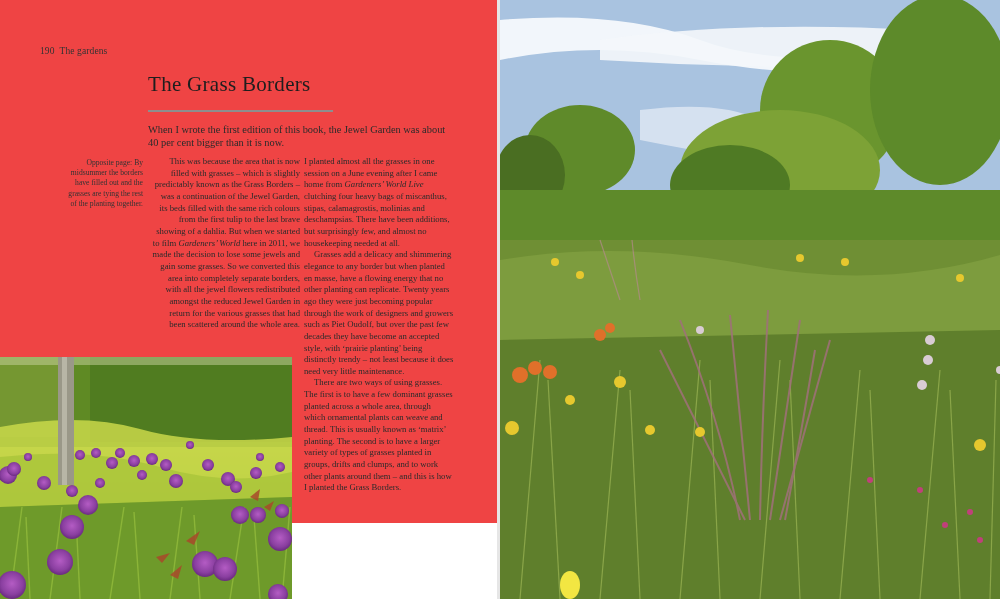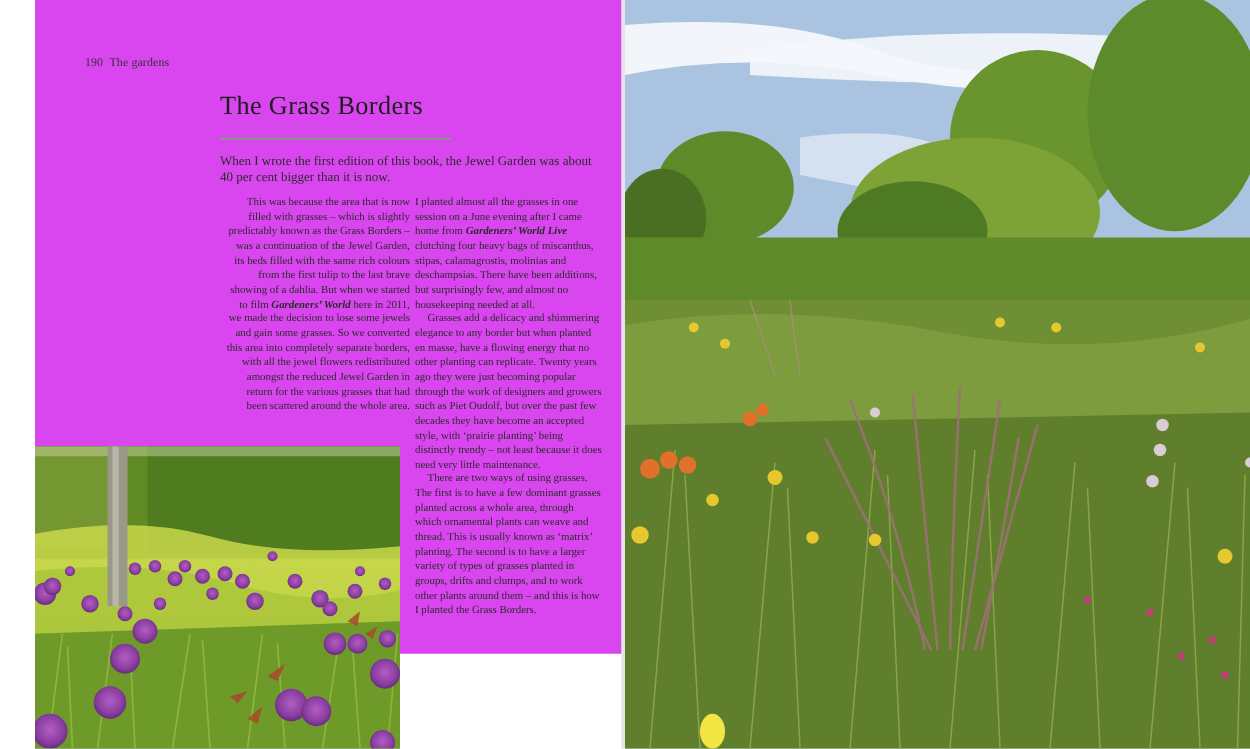--- a/index.html
+++ b/index.html
@@ -3,42 +3,42 @@
 <meta charset="utf-8">
 <style>
   html, body { margin: 0; padding: 0; }
   body {
     width: 1000px; height: 599px; overflow: hidden; position: relative;
     background: #ffffff;
     font-family: "Liberation Serif", "DejaVu Serif", serif;
     color: #2a2a2a;
   }
   .spread { position: absolute; inset: 0; }
-  .left-page { position: absolute; left: 0; top: 0; width: 497px; height: 523px; background: #d946ef; margin-left: 28px; }
+  .left-page { position: absolute; left: 0; top: 0; width: 497px; height: 523px; background: #ef4444; }
   .gutter { position: absolute; left: 497px; top: 0; width: 3px; height: 599px; background: #e6e6e6; }
   .right-page { position: absolute; left: 500px; top: 0; width: 500px; height: 599px; overflow: hidden; }
 
   .folio { position: absolute; left: 40px; top: 46px; font-size: 9.5px; color: #333; letter-spacing: 0.1px; }
   .folio .num { margin-right: 5px; }
 
   .title { position: absolute; left: 148px; top: 72px; font-size: 21px; font-weight: normal; color: #1e1e1e; margin: 0; letter-spacing: 0.3px; }
   .title-rule { position: absolute; left: 148px; top: 110px; width: 185px; height: 1.5px; background: #8e8e8e; }
 
   .intro { position: absolute; left: 148px; top: 123px; width: 300px; font-size: 10.4px; line-height: 13px; color: #2b2b2b; }
 
   .caption { position: absolute; left: 66px; width: 77px; font-size: 7.6px; line-height: 10.2px; text-align: right; color: #333; }
   .caption-1 { top: 158px; }
   .caption-2 { top: 247px; }
 
   .col { position: absolute; top: 156px; font-size: 8.7px; line-height: 11.65px; color: #2b2b2b; }
   .col-1 { left: 152px; width: 148px; text-align: right; }
   .col-2 { left: 304px; width: 150px; }
   .col p { margin: 0; }
   .col p.indent { text-indent: 10px; }
-  em { font-style: italic; font-weight: bold; }
+  em { font-style: italic; }
 
   .photo-left {
     position: absolute; left: 0; top: 357px; width: 292px; height: 242px; overflow: hidden;
     background: linear-gradient(180deg, #6f8f2e 0%, #8fa838 18%, #b6c84a 34%, #9fbf3a 48%, #6f9a2a 66%, #4f7b22 100%);
   }
   .photo-right {
     position: absolute; left: 0; top: 0; width: 500px; height: 599px; overflow: hidden;
     background: linear-gradient(180deg, #9fbbdc 0%, #c9d8ea 14%, #e4ecf4 22%, #bcd0e6 30%, #8ea35a 38%, #6f8f34 48%, #7d9a3e 60%, #6d8a34 75%, #5d7a2c 100%);
   }
 </style>
@@ -51,20 +51,21 @@
 
     <div class="folio">
       <span class="num">190</span><span>The gardens</span>
     </div>
 
     <h1 class="title">The Grass Borders</h1>
     <div class="title-rule"></div>
 
     <div class="intro">When I wrote the first edition of this book, the Jewel Garden was about 40 per cent bigger than it is now.</div>
 
+    <div class="caption caption-1">Opposite page: By midsummer the borders have filled out and the grasses are tying the rest of the planting together.</div>
 
     <div class="col col-1">
       <p><span>This was because the area that is now filled with grasses – which is slightly predictably known as the Grass Borders – was a continuation of the Jewel Garden, its beds filled with the same rich colours from the first tulip to the last brave showing of a dahlia. But when we started to film </span><em>Gardeners’ World</em><span> here in 2011, we made the decision to lose some jewels and gain some grasses. So we converted this area into completely separate borders, with all the jewel flowers redistributed amongst the reduced Jewel Garden in return for the various grasses that had been scattered around the whole area.</span></p>
     </div>
 
     <div class="col col-2">
       <p><span>I planted almost all the grasses in one session on a June evening after I came home from </span><em>Gardeners’ World Live</em><span> clutching four heavy bags of miscanthus, stipas, calamagrostis, molinias and deschampsias. There have been additions, but surprisingly few, and almost no housekeeping needed at all.</span></p>
       <p class="indent">Grasses add a delicacy and shimmering elegance to any border but when planted en masse, have a flowing energy that no other planting can replicate. Twenty years ago they were just becoming popular through the work of designers and growers such as Piet Oudolf, but over the past few decades they have become an accepted style, with ‘prairie planting’ being distinctly trendy – not least because it does need very little maintenance.</p>
       <p class="indent">There are two ways of using grasses. The first is to have a few dominant grasses planted across a whole area, through which ornamental plants can weave and thread. This is usually known as ‘matrix’ planting. The second is to have a larger variety of types of grasses planted in groups, drifts and clumps, and to work other plants around them – and this is how I planted the Grass Borders.</p>
     </div>

